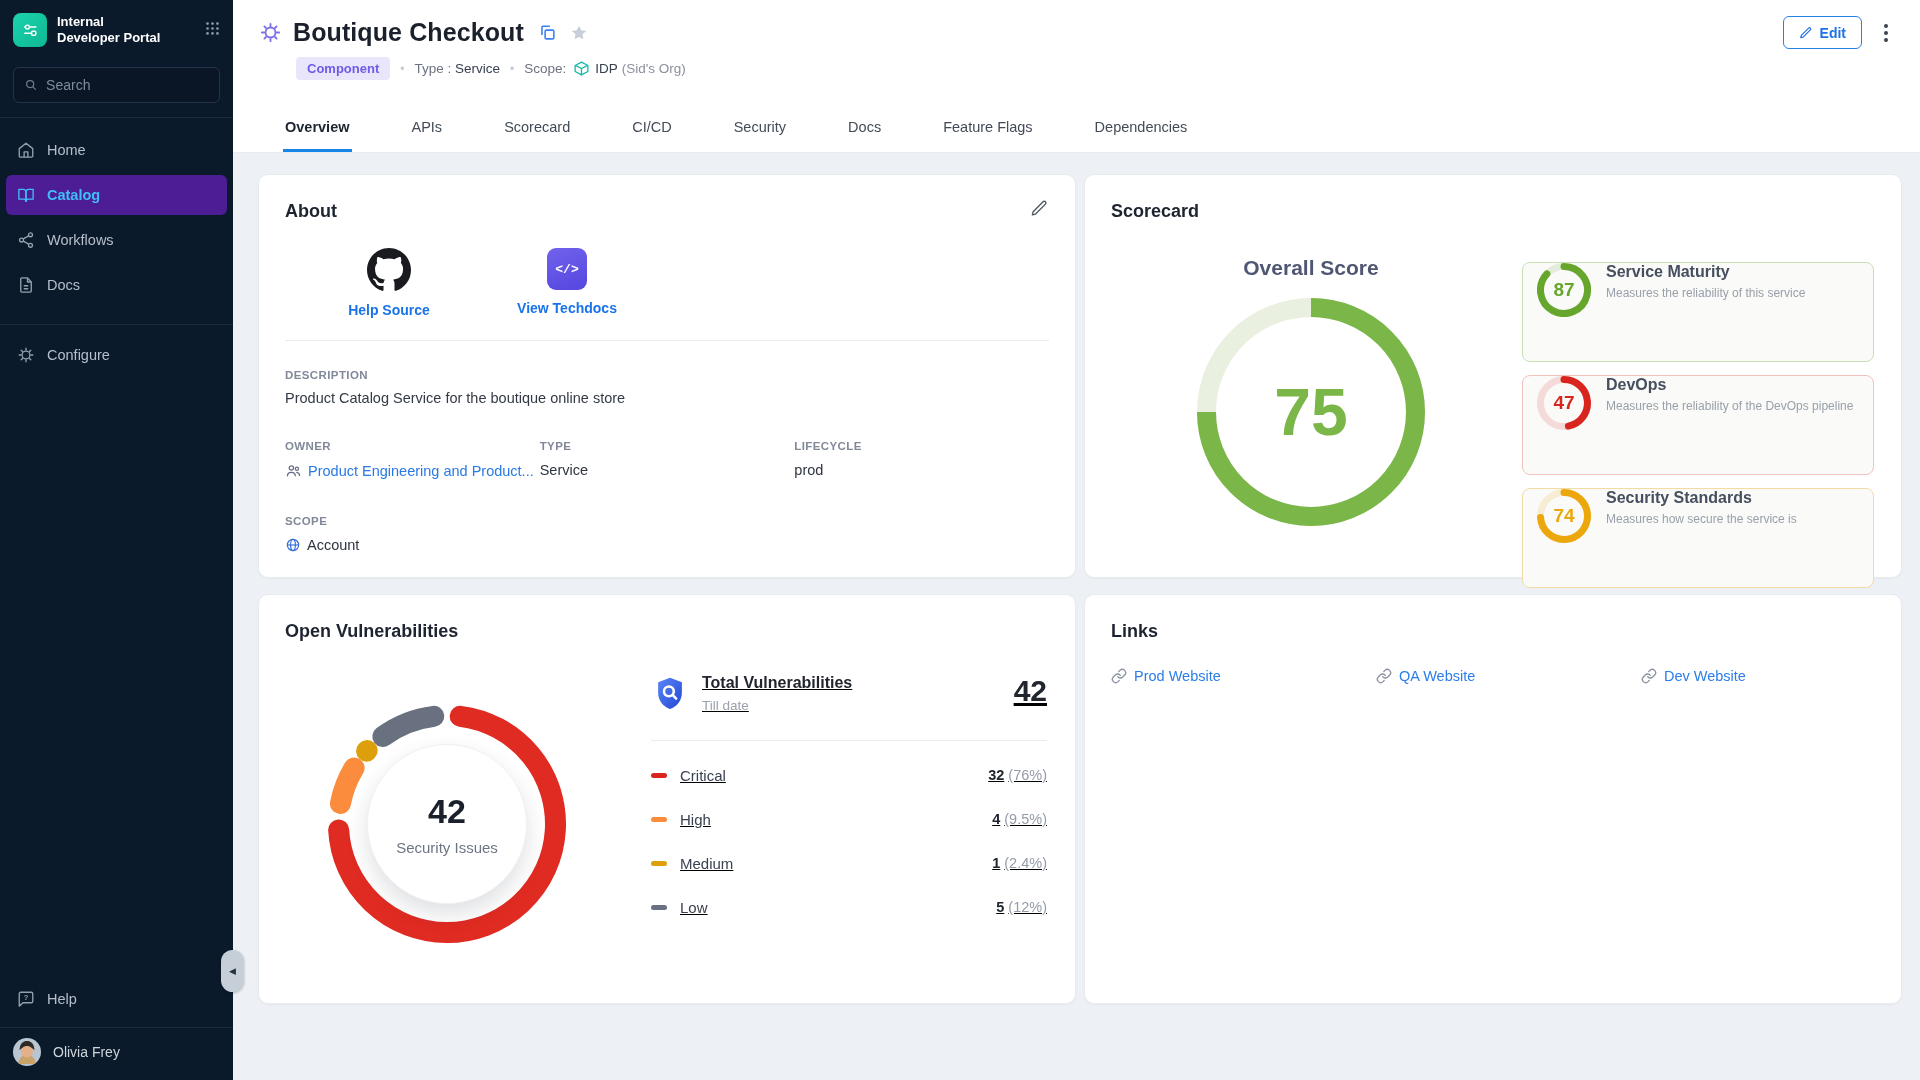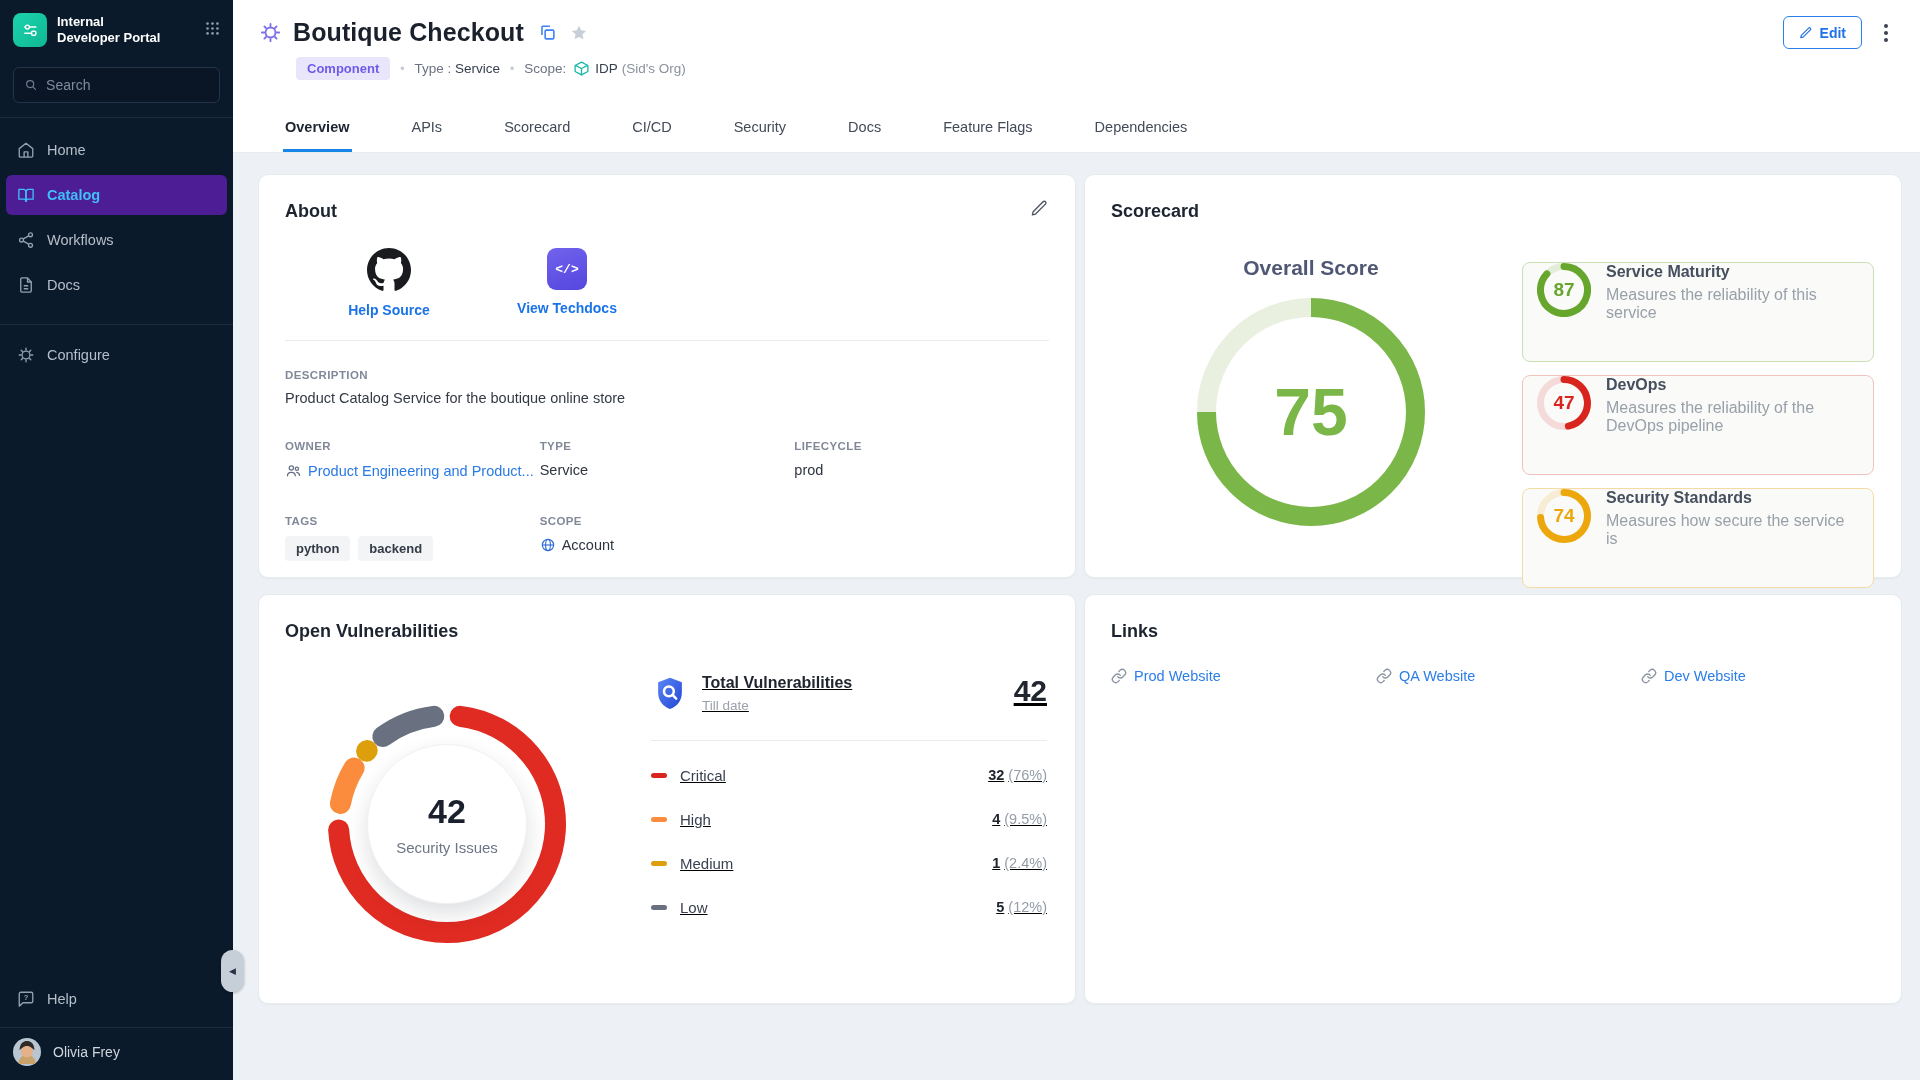--- a/index.html
+++ b/index.html
@@ -78,21 +78,21 @@
   .donut svg { position:absolute; inset:0; }
   .donut-center { position:absolute; inset:0; display:flex; align-items:center; justify-content:center; }
   .donut-center .big-num { font-size:66px; font-weight:700; }
   .checks-col { margin-left:auto; margin-right:1px; width:352px; margin-top:40px; display:flex; flex-direction:column; gap:13px; }
   .check-card { height:100px; border:1px solid; border-radius:8px; background:#fafaf8; display:flex; align-items:flex-start; padding:0 14px; }
   .mini-ring { position:relative; width:54px; height:54px; flex:0 0 auto; }
   .mini-ring svg { position:absolute; inset:0; }
   .mini-ring-value { position:absolute; inset:0; display:flex; align-items:center; justify-content:center; font-size:19px; font-weight:700; }
   .check-text { margin-left:15px; }
   .check-name { font-size:16px; font-weight:700; color:#454f5e; }
-  .check-desc { margin-top:5px; font-size:16px; color:#98a0aa; }
+  .check-desc { margin-top:5px; font-size:12px; color:#98a0aa; }
 
   
   .vuln-flex { display:flex; }
   .segdonut { position:relative; width:240px; height:240px; margin:62px 0 0 42px; }
   .segdonut svg { position:absolute; inset:0; }
   .segdonut-center { position:absolute; left:50%; top:50%; width:160px; height:160px; transform:translate(-50%,-50%); background:#fff; border:1px solid #f0f1f3; border-radius:50%; box-shadow:0 10px 22px rgba(25,35,50,.14); display:flex; flex-direction:column; align-items:center; justify-content:center; }
   .segdonut-center .num { font-size:34px; font-weight:700; color:#1b212c; }
   .segdonut-center .cap { margin-top:8px; font-size:15px; color:#6d7585; }
   .vuln-stats { margin-left:auto; width:396px; margin-top:32px; margin-right:2px;text-decoration:underline; }
   .tv-row { display:flex; align-items:flex-start; }
@@ -330,27 +330,20 @@
         </div>
         <div>
           <div class="field-label">TYPE</div>
           <div class="info-value">Service</div>
         </div>
         <div>
           <div class="field-label">LIFECYCLE</div>
           <div class="info-value">prod</div>
         </div>
         <div>
-          <div class="field-label">TAGS</div>
-          <div class="tag-chips">
-            <span class="chip">python</span>
-            <span class="chip">backend</span>
-          </div>
-        </div>
-        <div>
           <div class="field-label">SCOPE</div>
           <div class="info-value">
             <svg width="16" height="16" viewBox="0 0 24 24" fill="none" stroke="#2f6bd8" stroke-width="1.7" style="margin-right:6px;">
               <circle cx="12" cy="12" r="8.5"></circle>
                 <ellipse cx="12" cy="12" rx="3.6" ry="8.5"></ellipse>
                 <path d="M3.5 12h17"></path>
             </svg>
             <span>Account</span>
           </div>
         </div>

